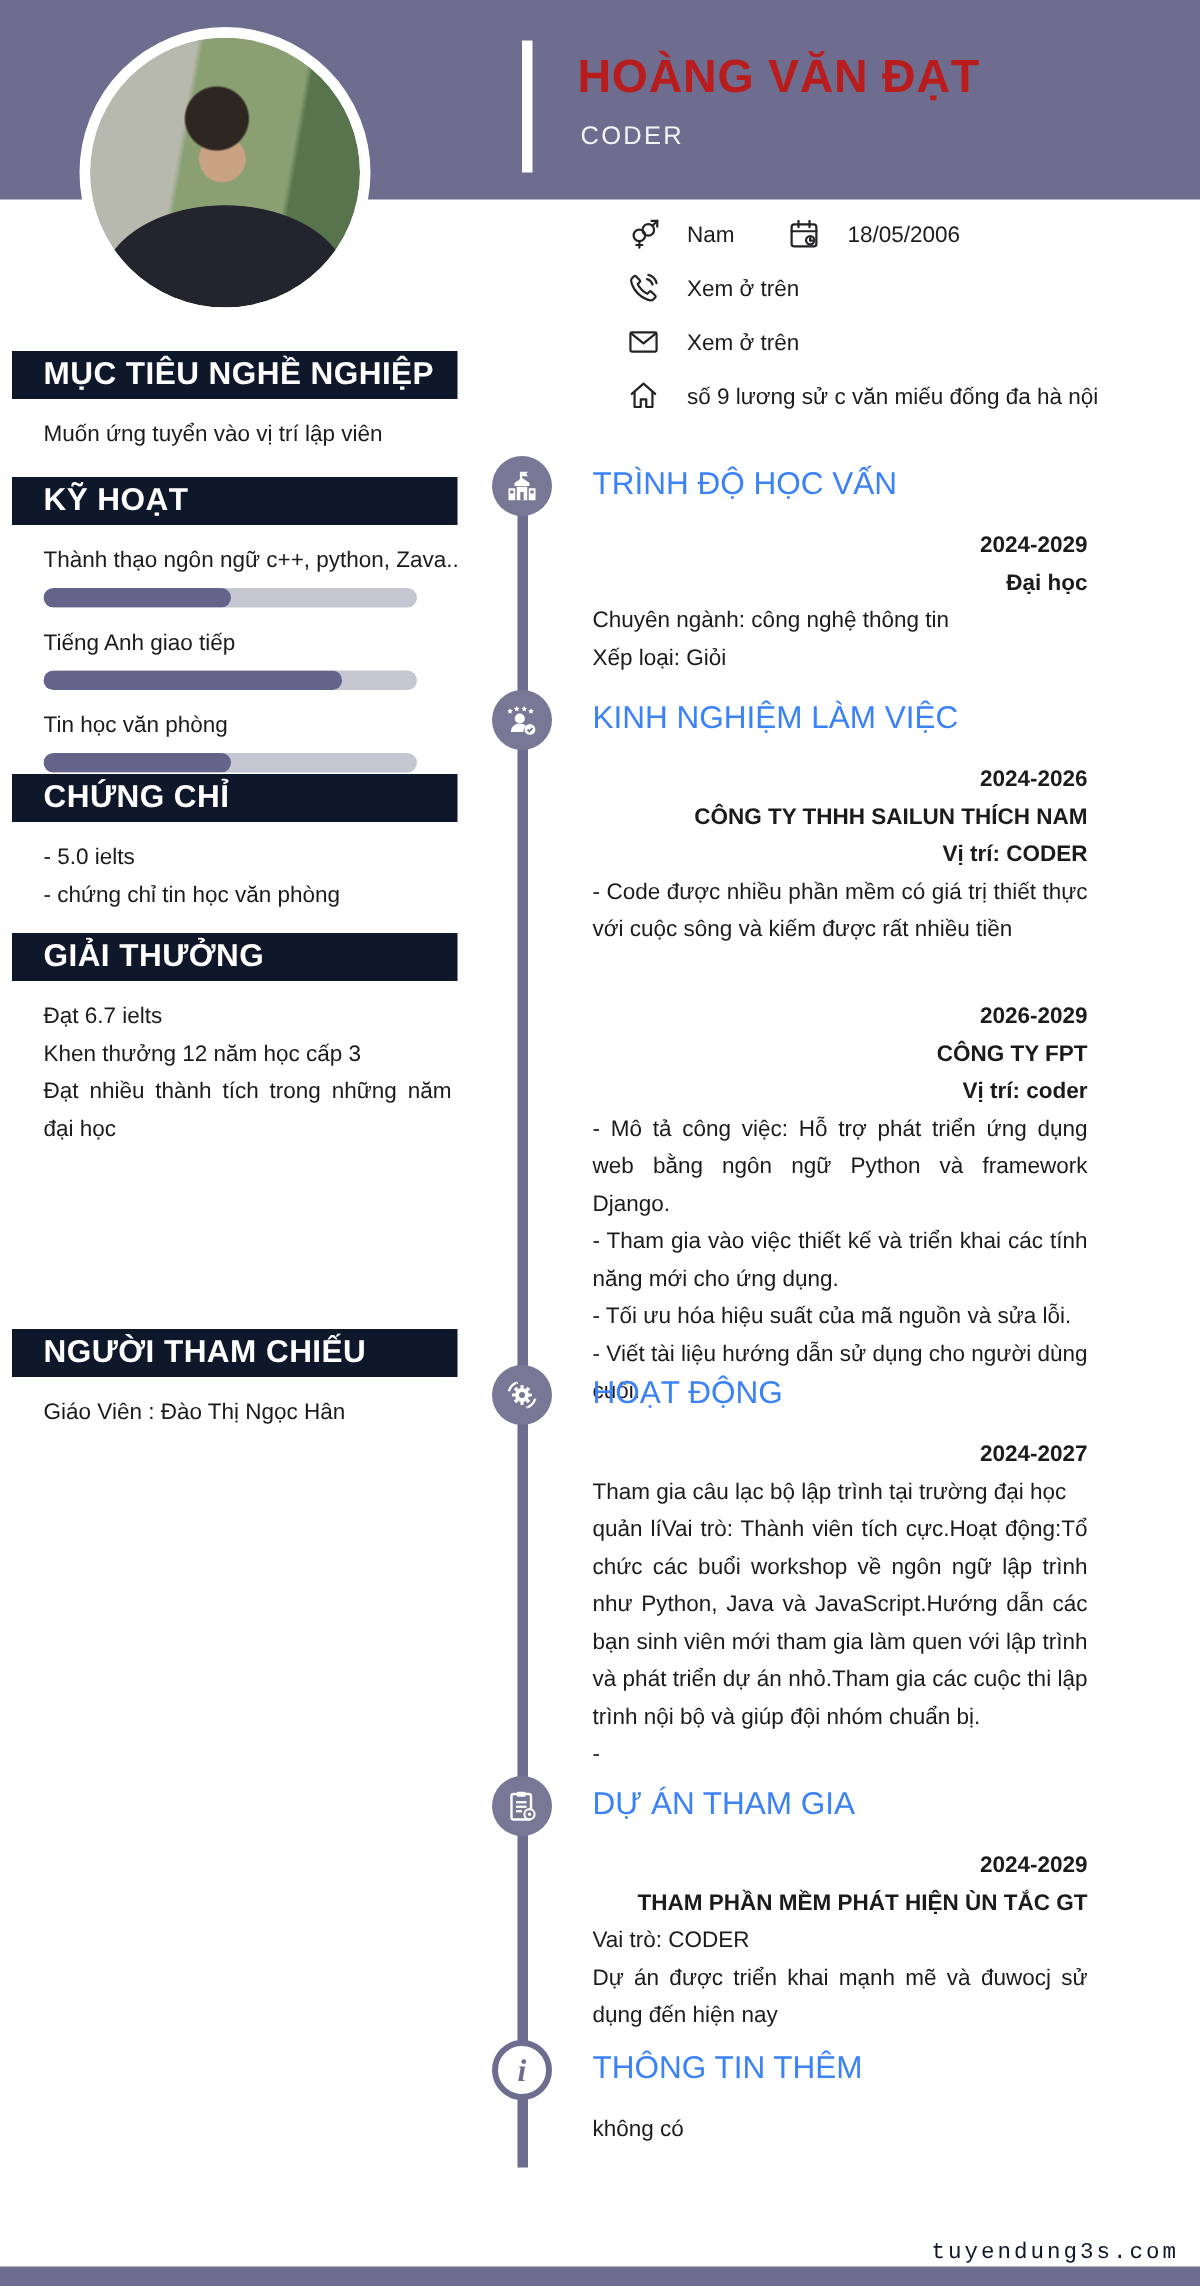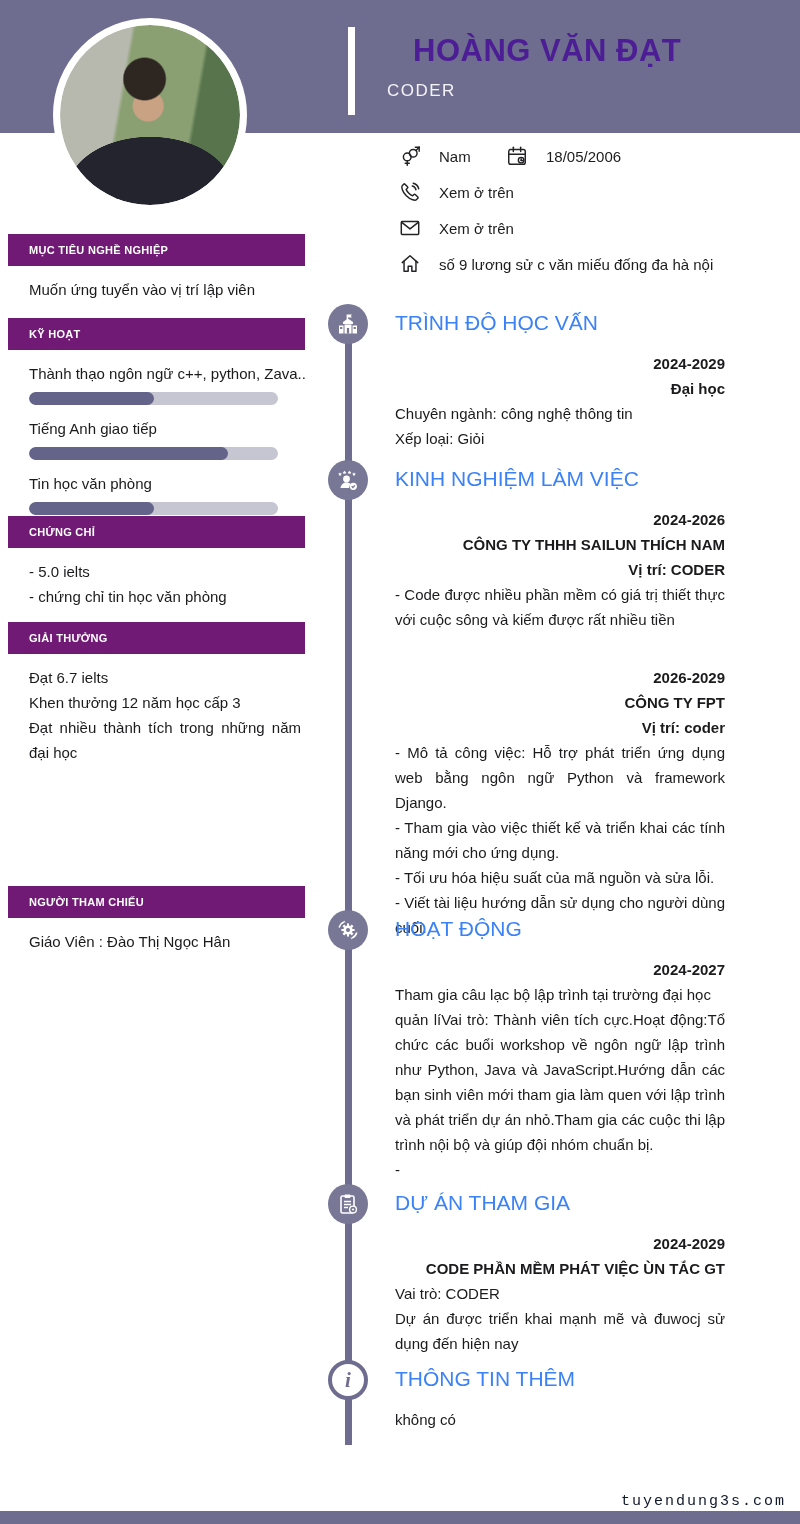--- a/index.html
+++ b/index.html
@@ -3,43 +3,43 @@
 <meta charset="utf-8">
 <style>
   * { margin:0; padding:0; box-sizing:border-box; }
   html,body { background:#ffffff; }
   body { font-family:"Liberation Sans","DejaVu Sans",sans-serif; color:#1c1c1e; }
   .page { position:relative; width:800px; height:1524px; background:#ffffff; overflow:hidden; }
 
   
   .header-band { position:absolute; left:0; top:0; width:800px; height:133px; background:#6E6D8F; }
   .accent-bar { position:absolute; left:348px; top:27px; width:7px; height:88px; background:#ffffff; }
-  .name { position:absolute; left:385px; top:33px; font-size:31px; font-weight:bold; color:#4c1d95; letter-spacing:.5px;margin-left:28px; }
+  .name { position:absolute; left:385px; top:33px; font-size:31px; font-weight:bold; color:#b91c1c; letter-spacing:.5px; }
   .role { position:absolute; left:387px; top:81px; font-size:17px; color:#f4f4f8; letter-spacing:1.5px; }
 
   .photo-wrap { position:absolute; left:53px; top:18px; width:194px; height:194px; border-radius:50%;
     background:#ffffff; border:7px solid #ffffff; overflow:hidden; z-index:2; }
   .photo { width:100%; height:100%; border-radius:50%;
     background:
       radial-gradient(circle at 47% 30%, #2d2621 0 13%, rgba(45,38,33,0) 14%),
       radial-gradient(circle at 49% 45%, #c9a183 0 11%, rgba(201,161,131,0) 12%),
       radial-gradient(ellipse 46% 30% at 50% 92%, #23242d 0 99%, rgba(35,36,45,0) 100%),
       linear-gradient(100deg, #b8b9ae 0 34%, #8aa073 36% 70%, #57744c 72%);
   }
 
   
-  .contact { position:absolute; left:399px; top:145px; width:380px; }
+  .contact { position:absolute; left:418px; top:145px; width:380px; }
   .c-row { position:relative; display:flex; align-items:center; margin-bottom:14px; height:22px; }
   .c-icon { width:22px; height:22px; flex:0 0 22px; display:flex; align-items:center; justify-content:center; }
   .c-text { margin-left:18px; font-size:15px; color:#1c1c1e; white-space:nowrap; }
   .c-date { position:absolute; left:107px; display:flex; align-items:center; }
 
   
   .sidebar-sec { position:absolute; left:8px; width:297px; }
-  .sec-bar { background:#701a75; color:#ffffff; font-size:11px; font-weight:bold;
+  .sec-bar { background:#0f172a; color:#ffffff; font-size:21px; font-weight:bold;
     height:32px; line-height:32px; padding-left:21px; letter-spacing:.3px; }
   .sec-body { padding:11px 4px 0 21px; font-size:15px; line-height:25px; color:#1b1b1d; }
   .skill { margin-bottom:11px; }
   .skill-label { font-size:15px; margin-bottom:6px; white-space:nowrap; }
   .skill-track { width:249px; height:13px; border-radius:7px; background:#C6C5D2; overflow:hidden; }
   .skill-fill { height:13px; border-radius:7px; background:#64638A; }
 
   
   .tl-line { position:absolute; left:345px; top:322px; width:7px; height:1123px; background:#6E6D8F; }
   .m-sec { position:absolute; left:328px; width:397px; }
@@ -293,21 +293,21 @@
         <line x1="8" y1="12.5" x2="15" y2="12.5" stroke="#ffffff" stroke-width="1.5"></line>
         <line x1="8" y1="15.5" x2="12" y2="15.5" stroke="#ffffff" stroke-width="1.5"></line>
         <circle cx="17" cy="17.5" r="3.4" fill="#787795" stroke="#ffffff" stroke-width="1.4"></circle>
         <circle cx="17" cy="17.5" r="1.1" fill="#ffffff"></circle>
       </svg>
     </div>
     <div class="m-content">
       <div class="m-title">DỰ ÁN THAM GIA</div>
       <div class="m-body">
         <div class="b">2024-2029</div>
-        <div class="b">CODE PHẦN MỀM PHÁT VIỆC ÙN TẮC GT</div>
+        <div class="b">THAM PHẦN MỀM PHÁT HIỆN ÙN TẮC GT</div>
         <div>Vai trò: CODER</div>
         <div class="just">Dự án được triển khai mạnh mẽ và đuwocj sử dụng đến hiện nay</div>
       </div>
     </div>
   </div>
 
   <div class="m-sec" style="top:1360px">
     <div class="tl-dot info">i</div>
     <div class="m-content">
       <div class="m-title">THÔNG TIN THÊM</div>

